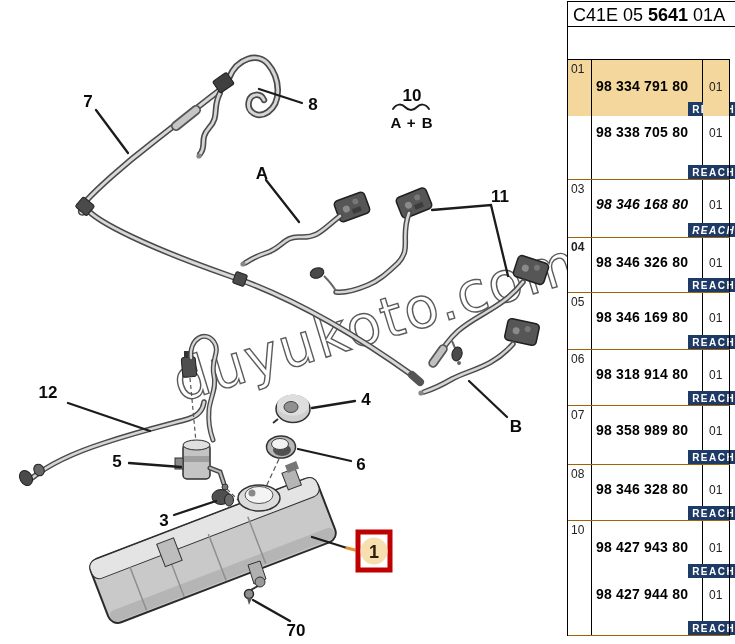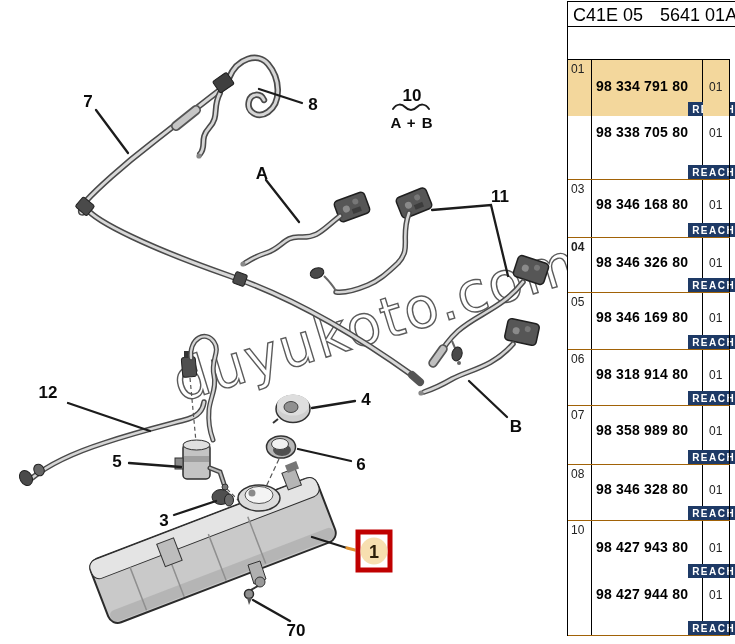--- a/index.html
+++ b/index.html
@@ -16,21 +16,21 @@
             display:flex;align-items:center;justify-content:center;}
   .callout.boxed .disc{position:absolute;left:0;right:0;top:1px;bottom:1px;margin:auto;
             width:27px;height:27px;border-radius:50%;background:#f7dfb0;}
   .callout.boxed .bxt{position:relative;font-size:18px;color:#2b1d08;}
 
   
   #panel{position:absolute;left:567px;top:0;width:168px;}
   #hdr{margin-top:1px;height:26px;line-height:26px;border:1px solid #000;width:195px;
        padding-left:5px;font-size:18px;color:#000;background:#fff;box-sizing:border-box;
        white-space:nowrap;}
-  #hdr .b{font-weight:normal;margin-left:12px;}
+  #hdr .b{font-weight:bold;}
   #gap{height:32px;border-left:1px solid #000;width:164px;}
   #grid{border-top:1px solid #000;border-left:1px solid #000;width:162px;}
   .group{display:flex;border-bottom:1px solid #a16207;}
   .col{box-sizing:content-box;}
   .refcol{width:23px;border-right:1px solid #000;}
   .maincol{width:110px;border-right:1px solid #000;}
   .qtycol{width:26px;border-right:1px solid #000;}
   .refseg{box-sizing:border-box;padding:2px 0 0 3px;font-size:12px;color:#222;}
   .entry{box-sizing:border-box;display:flex;flex-direction:row;}
   .pn{font-size:14px;font-weight:bold;color:#000;padding-left:4px;letter-spacing:.2px;
@@ -252,21 +252,21 @@
           <div class="col qtycol">
             <div class="qcell hl" style="height: 56px; padding-top: 20px;">01</div>
             <div class="qcell" style="height: 63px; padding-top: 10px;">01</div>
           </div>
         </div>
         <div class="group">
           <div class="col refcol">
             <div class="refseg" style="height: 57px;">03</div>
           </div>
           <div class="col maincol">
-            <div class="entry" style="height: 57px; padding-top: 16px;">
+            <div class="entry" style="height: 57px; padding-top: 16px; font-style: italic;">
               <div class="pn">98 346 168 80</div>
               <div class="reach">REACH</div>
             </div>
           </div>
           <div class="col qtycol">
             <div class="qcell" style="height: 57px; padding-top: 18px;">01</div>
           </div>
         </div>
         <div class="group">
           <div class="col refcol">

